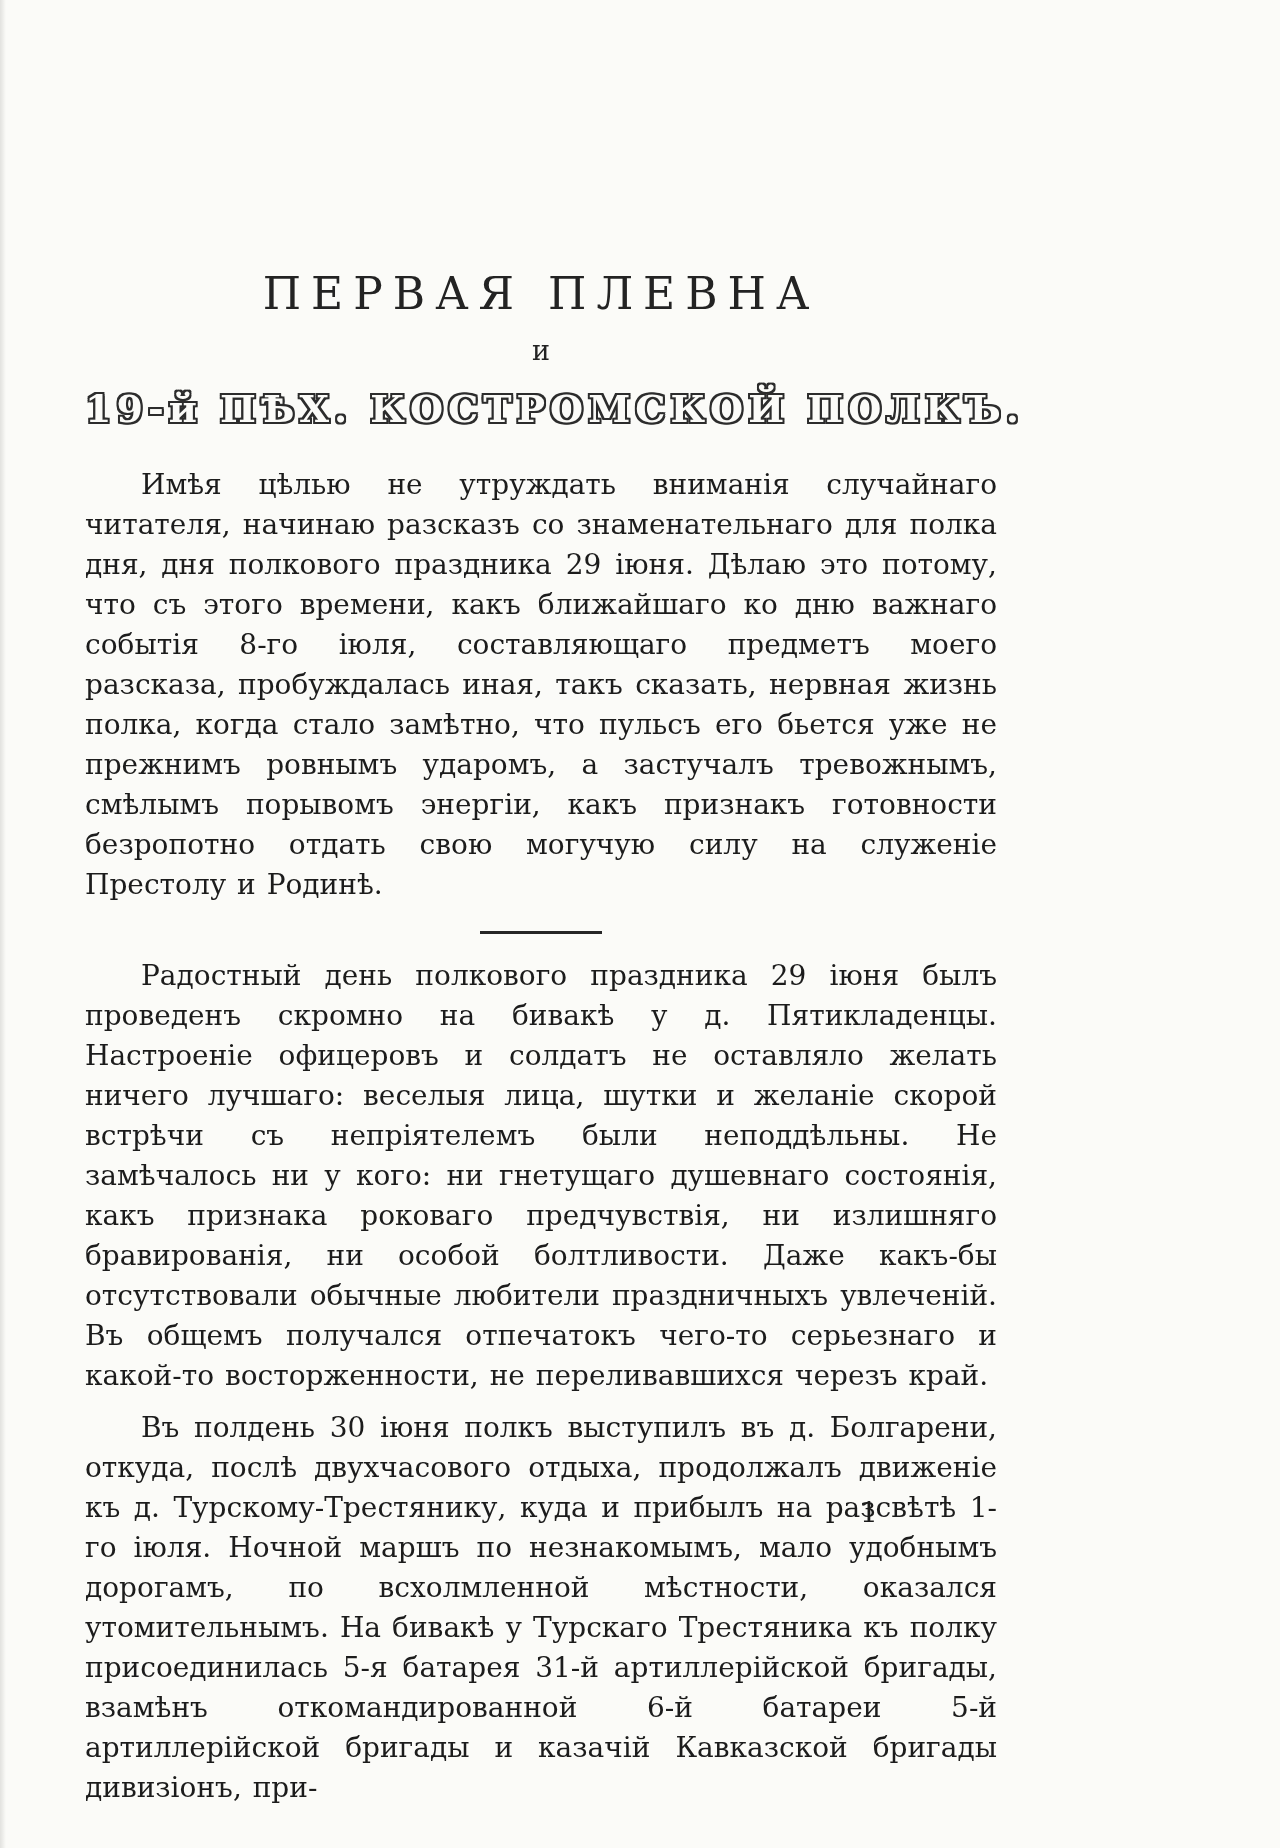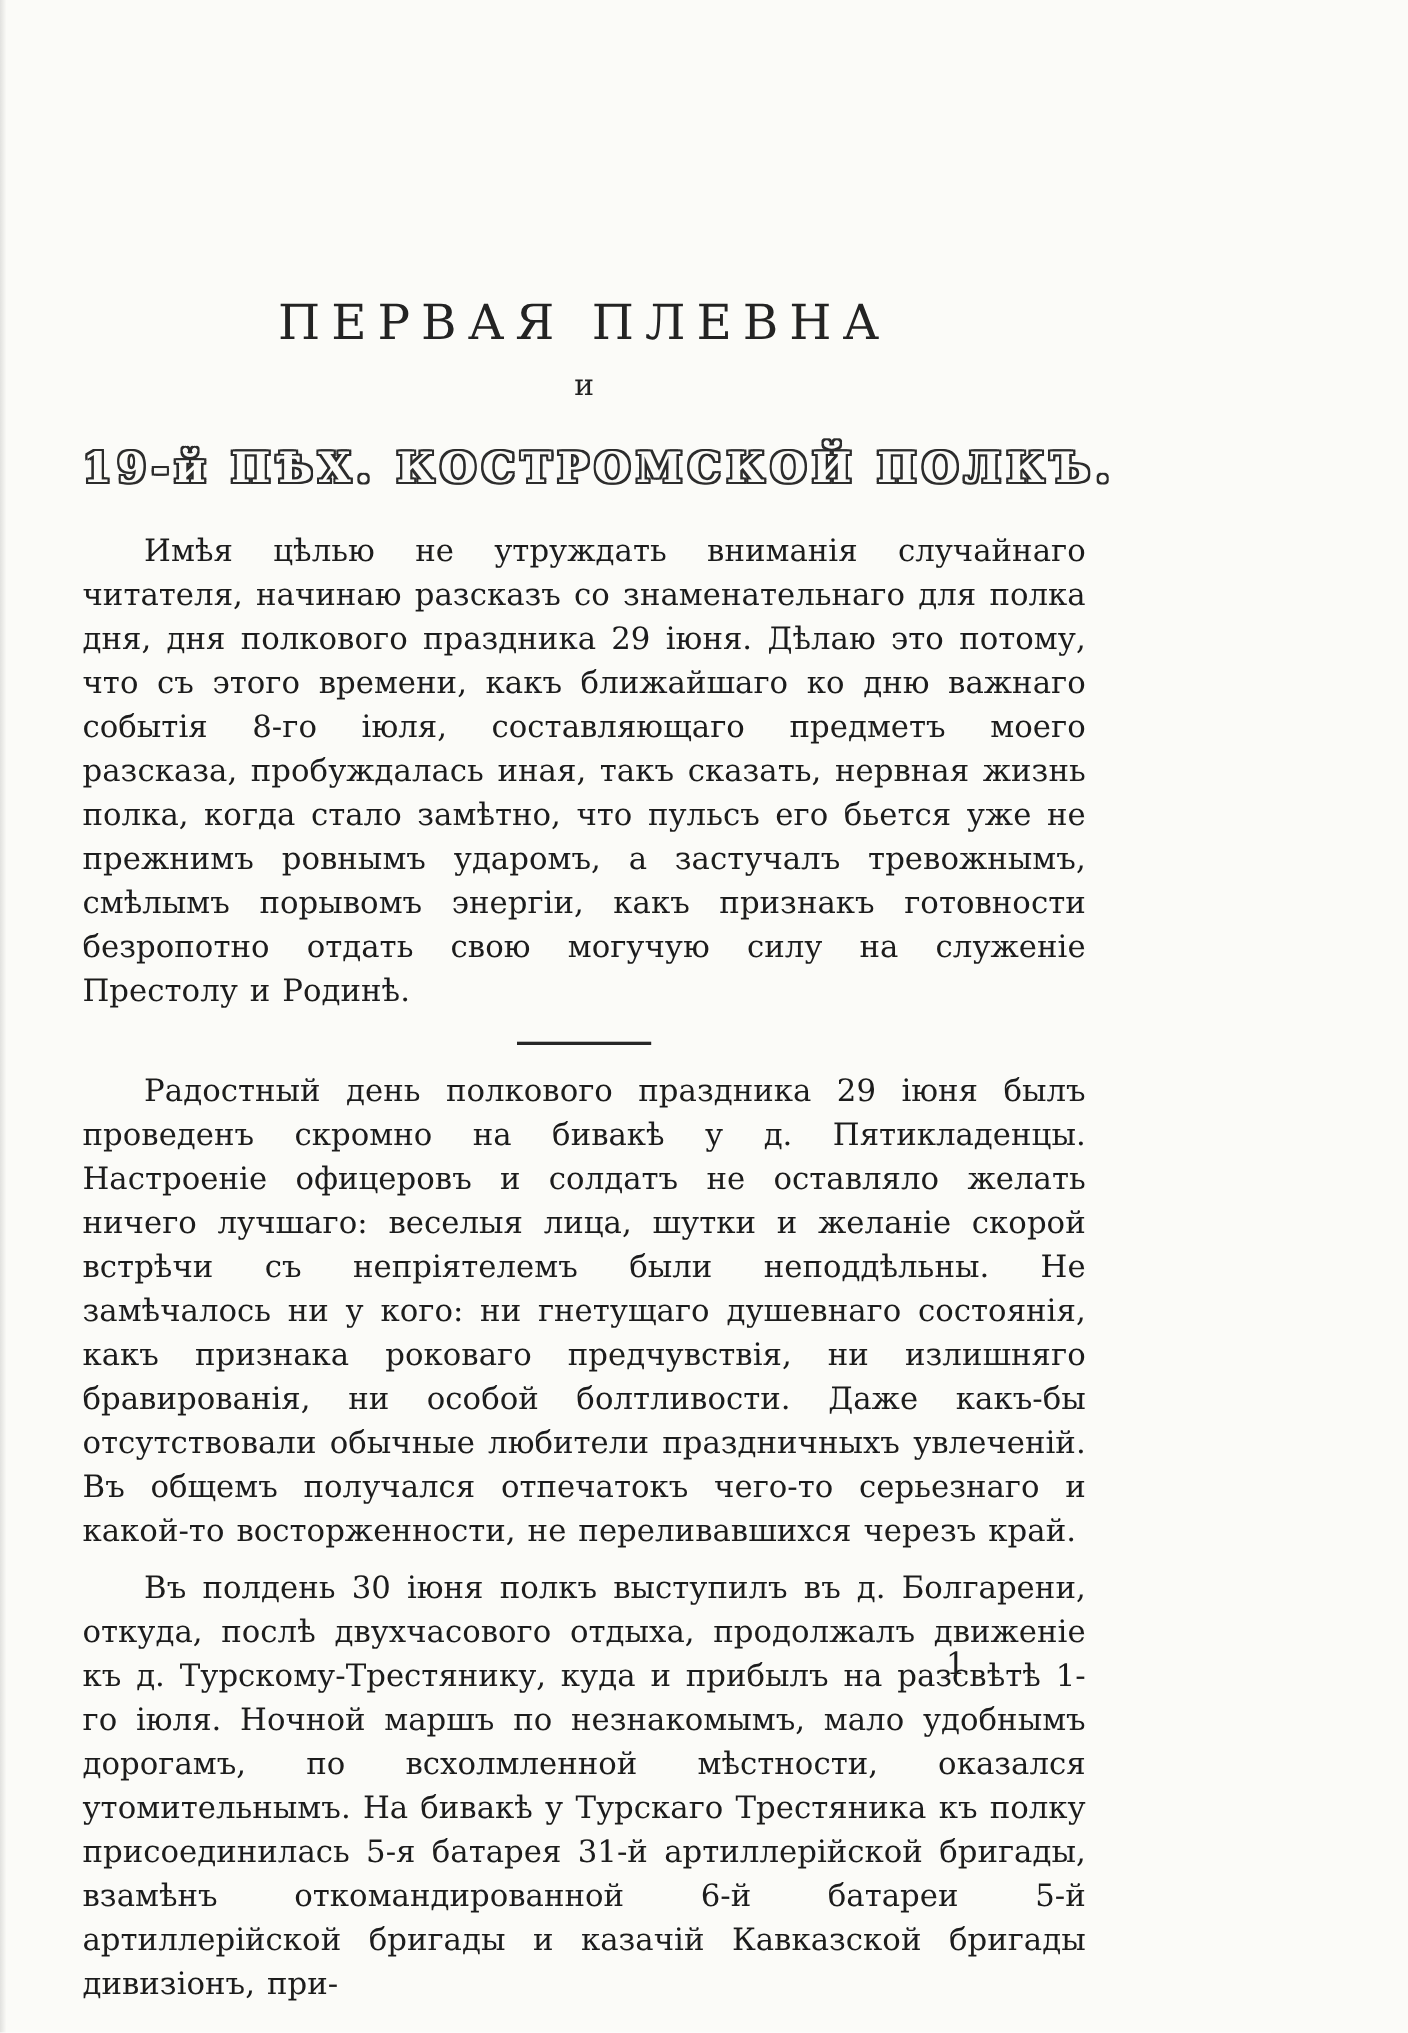--- a/index.html
+++ b/index.html
@@ -20,21 +20,21 @@
     .page::before {
       content: "";
       position: absolute;
       left: 0; top: 0; bottom: 0;
       width: 6px;
       background: linear-gradient(to right, rgba(0,0,0,0.10), rgba(0,0,0,0));
       pointer-events: none;
     }
     .content {
       position: absolute;
-      left: 75px;
+      left: 85px;
       top: 268px;
       width: 912px;
     }
     .title-main {
       text-align: center;
       font-size: 44px;
       font-weight: normal;
       letter-spacing: 10px;
       color: #232323;
       white-space: nowrap;
@@ -43,21 +43,21 @@
       text-align: center;
       font-size: 27px;
       margin-top: 16px;
       color: #232323;
     }
     .title-sub {
       text-align: center;
       font-size: 38px;
       font-weight: bold;
       letter-spacing: 5px;
-      margin-top: 36px;
+      margin-top: 20px;
       white-space: nowrap;
       
       color: #fbfbf8;
       text-shadow:
         -2px -2px 0 #2c2c2c,  2px -2px 0 #2c2c2c,
         -2px  2px 0 #2c2c2c,  2px  2px 0 #2c2c2c,
         -2px  0   0 #2c2c2c,  2px  0   0 #2c2c2c,
          0   -2px 0 #2c2c2c,  0    2px 0 #2c2c2c;
     }
     .para {

